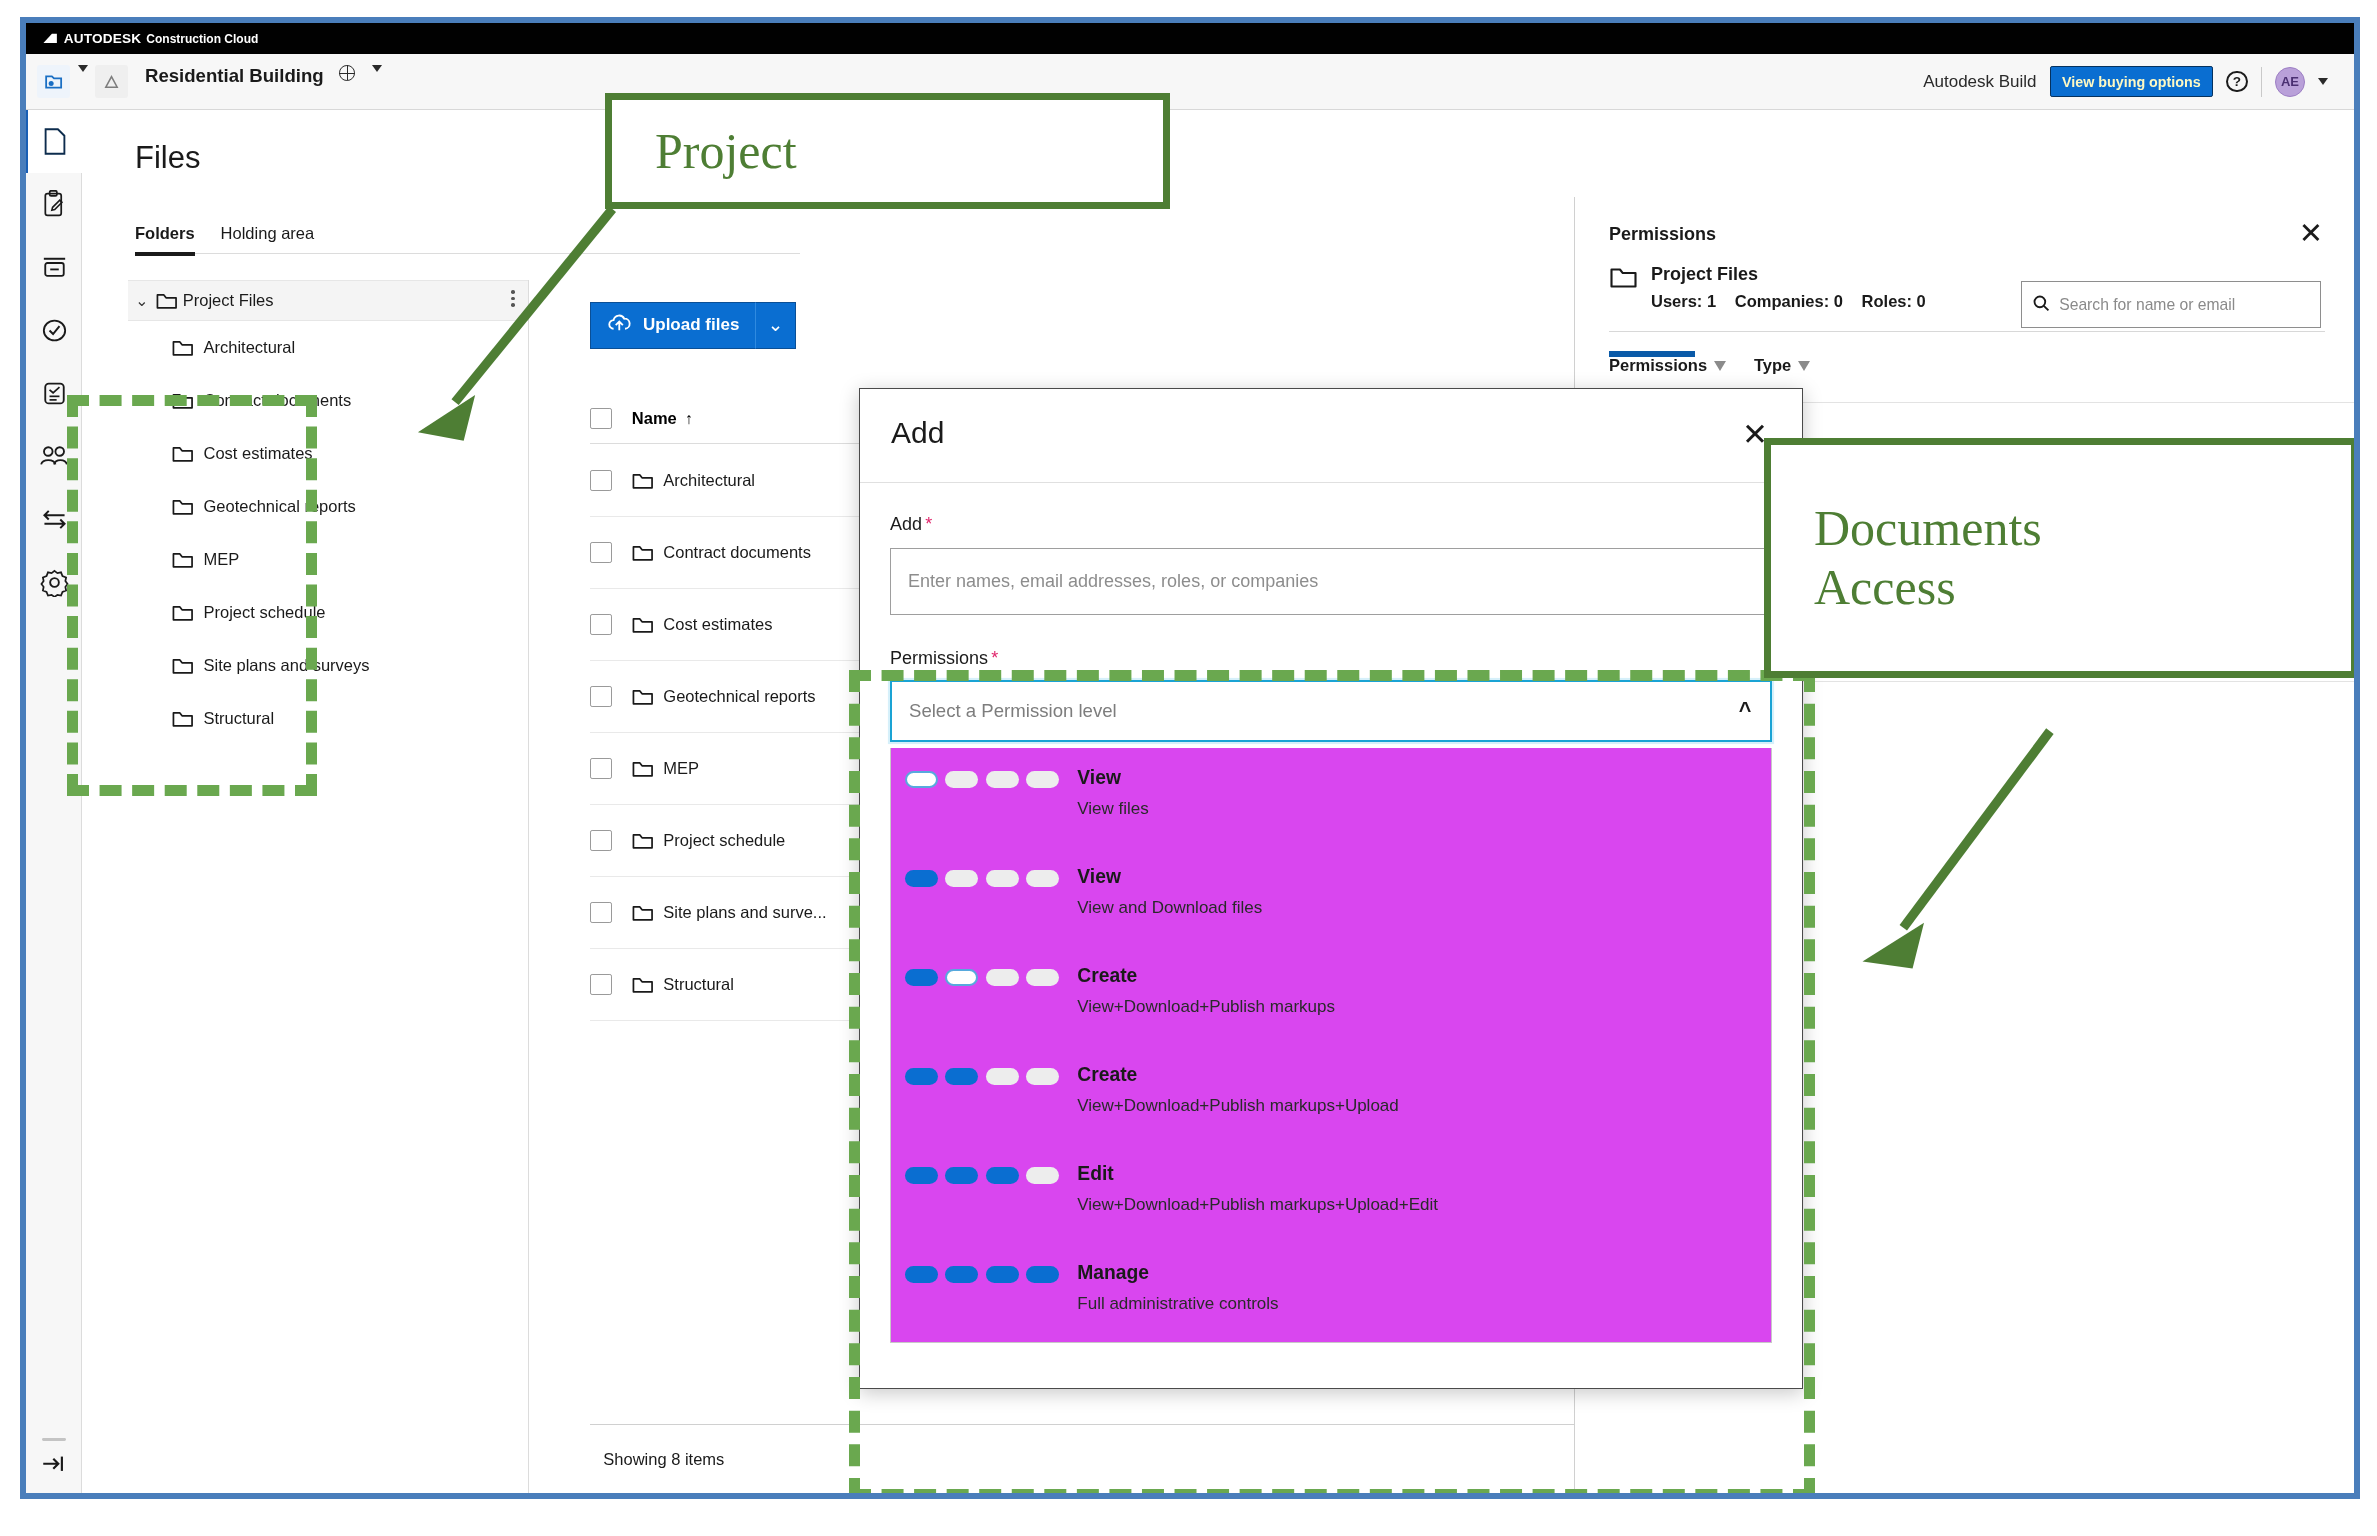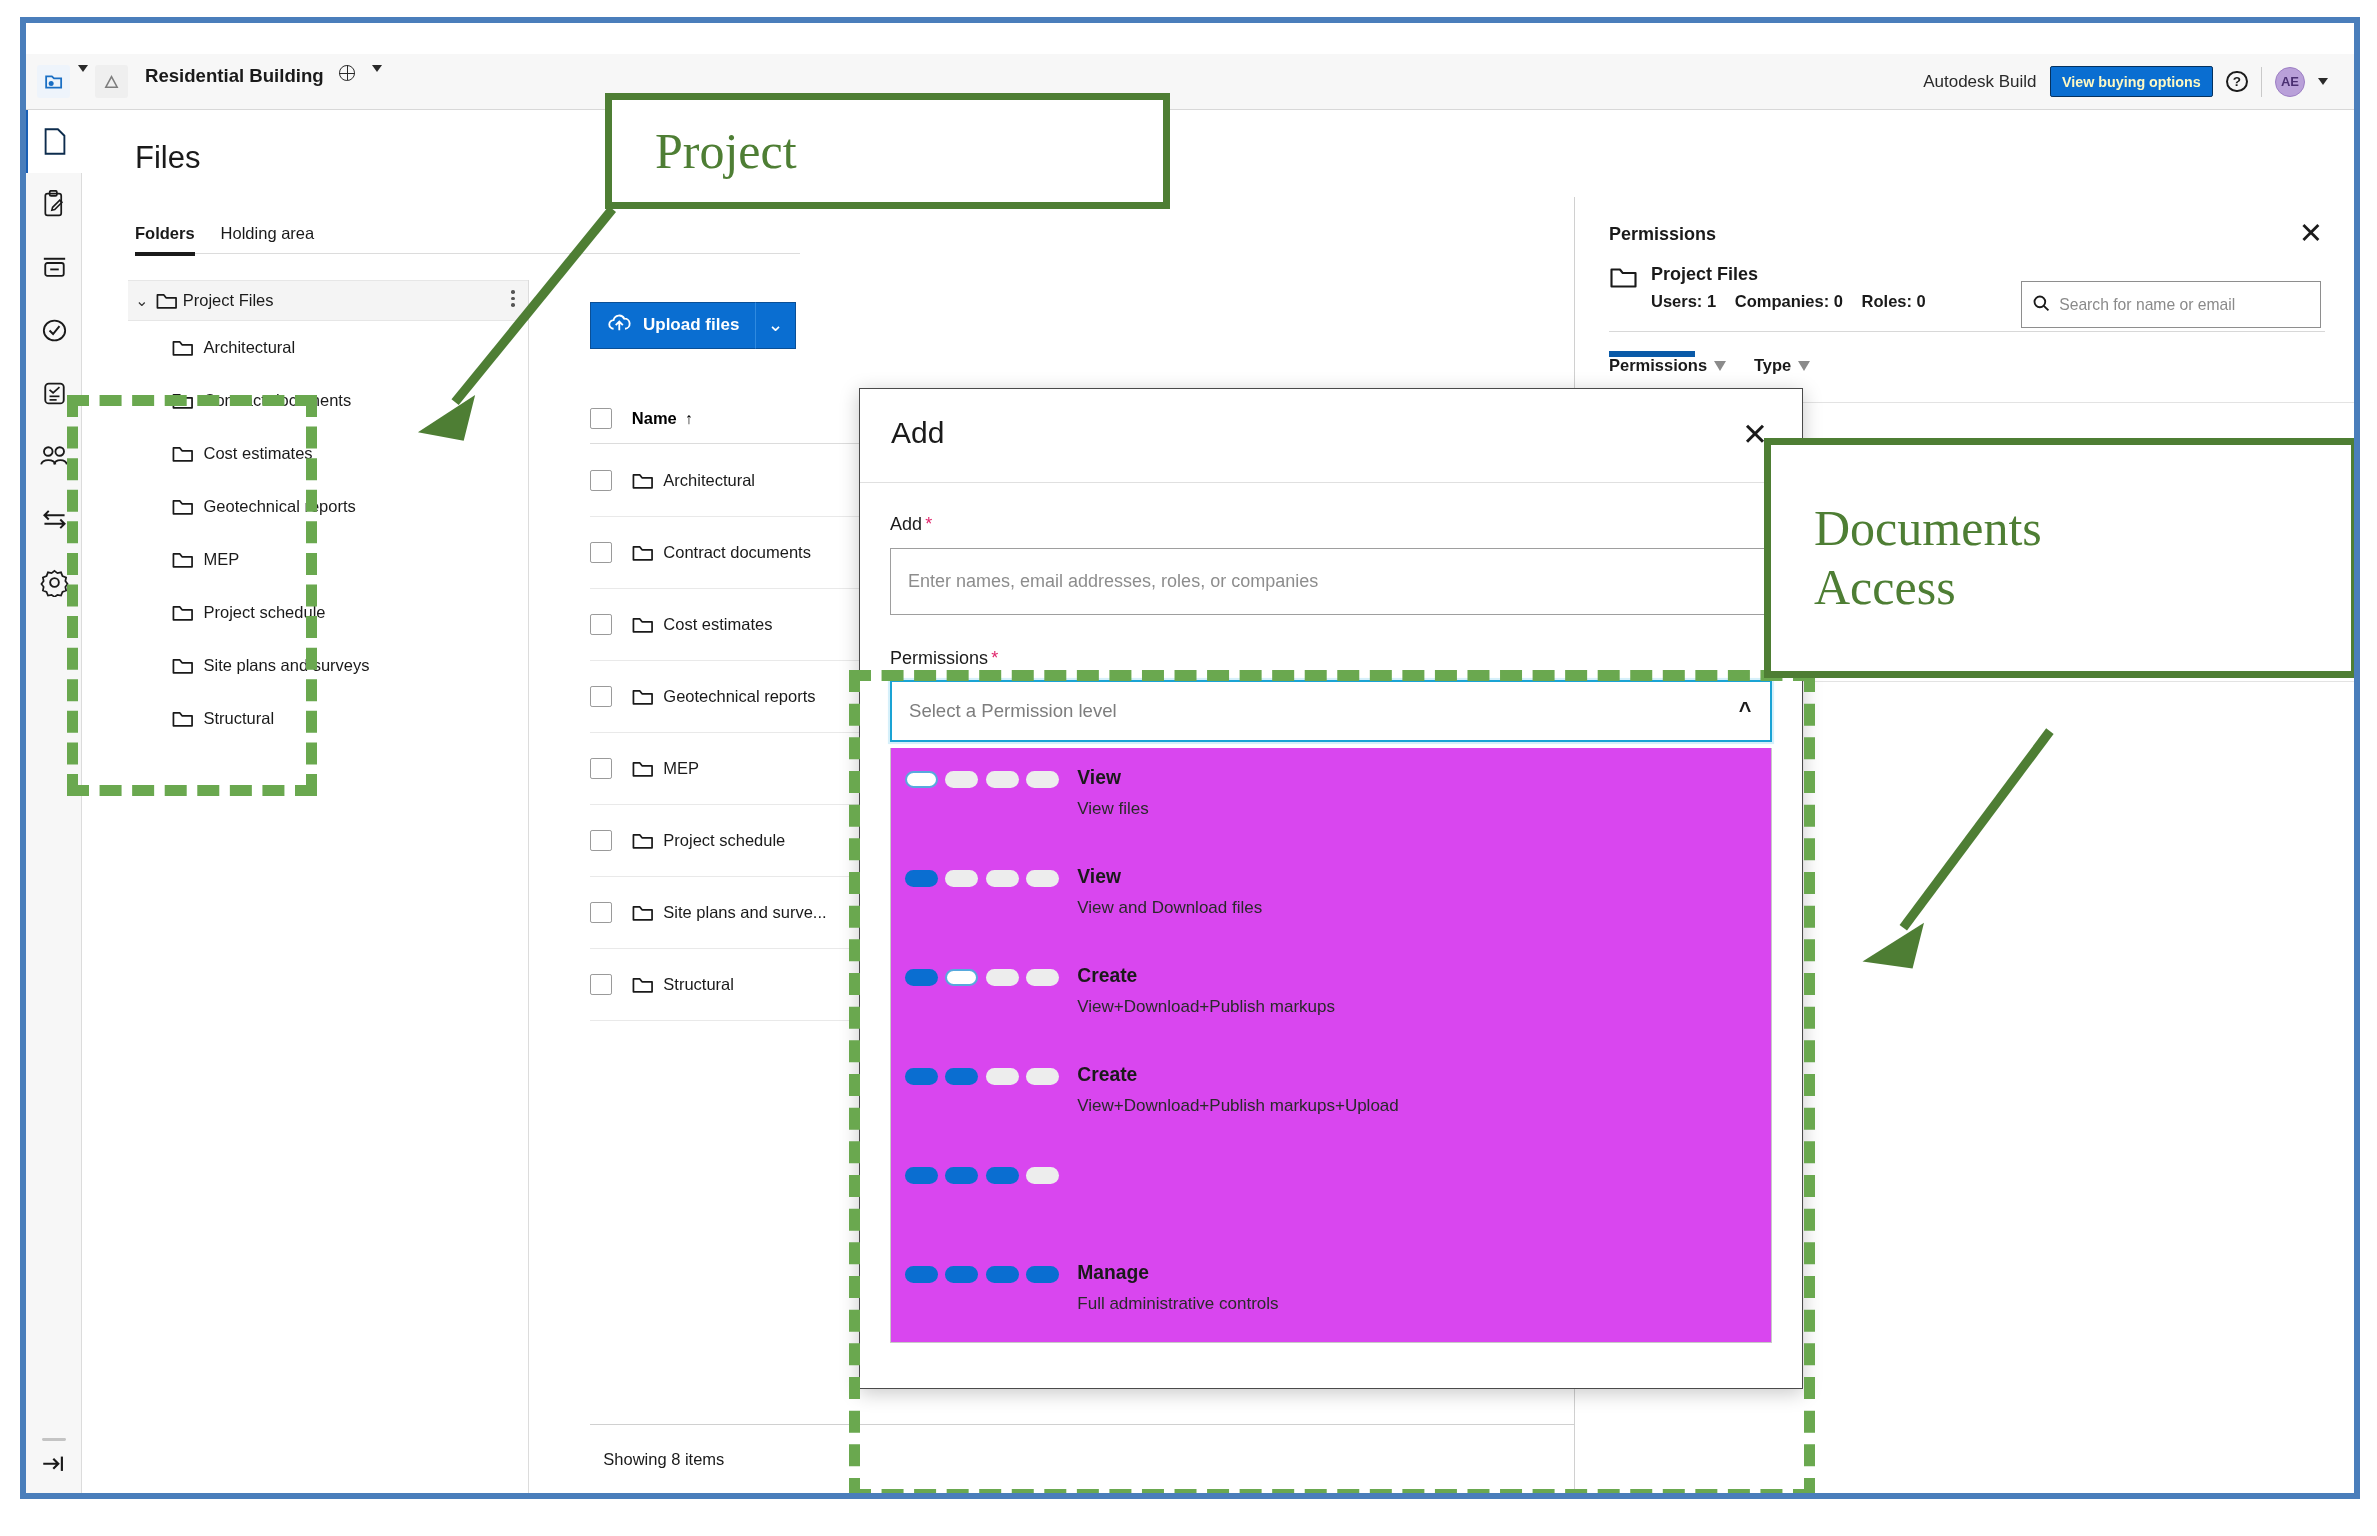--- a/index.html
+++ b/index.html
@@ -221,20 +221,29 @@
     border:11.4px dashed #6aa84f;
     pointer-events:none;
   }
   svg.ann-arrow { position:absolute; overflow:visible; pointer-events:none; }
 </style>
 </head>
 <body>
 
 <div id="frame">
 
+  <div id="titlebar">
+    <span class="adsk-logo">
+      <svg width="17" height="11.4" viewBox="0 0 24 16">
+          <path d="M2 14 L14 1 L21 1 L21 14 Z" fill="#ffffff"></path>
+        </svg>
+    </span>
+    <span class="adsk-wordmark">AUTODESK</span>
+    <span class="adsk-sub">Construction Cloud</span>
+  </div>
 
   <div id="topbar">
     <div class="tb-left">
       <div class="app-tile">
         <svg width="20" height="18.6" viewBox="0 0 28 26">
           <path d="M3 6 h8 l3 3 h10 v13 H3 Z" fill="none" stroke="#1a6fc4" stroke-width="2.5"></path>
           <circle cx="10" cy="16" r="3.5" fill="#1a6fc4"></circle>
         </svg>
       </div>
       <span class="caret-down"></span>
@@ -655,20 +664,24 @@
         </span>
       </div>
 
       <div class="opt">
         <span class="pills">
           <i class="pill on"></i>
           <i class="pill on"></i>
           <i class="pill on"></i>
           <i class="pill"></i>
         </span>
+        <span class="opt-txt">
+          <span class="opt-title">Edit</span>
+          <div class="opt-desc">View+Download+Publish markups+Upload+Edit</div>
+        </span>
       </div>
 
       <div class="opt">
         <span class="pills">
           <i class="pill on"></i>
           <i class="pill on"></i>
           <i class="pill on"></i>
           <i class="pill on"></i>
         </span>
         <span class="opt-txt">

